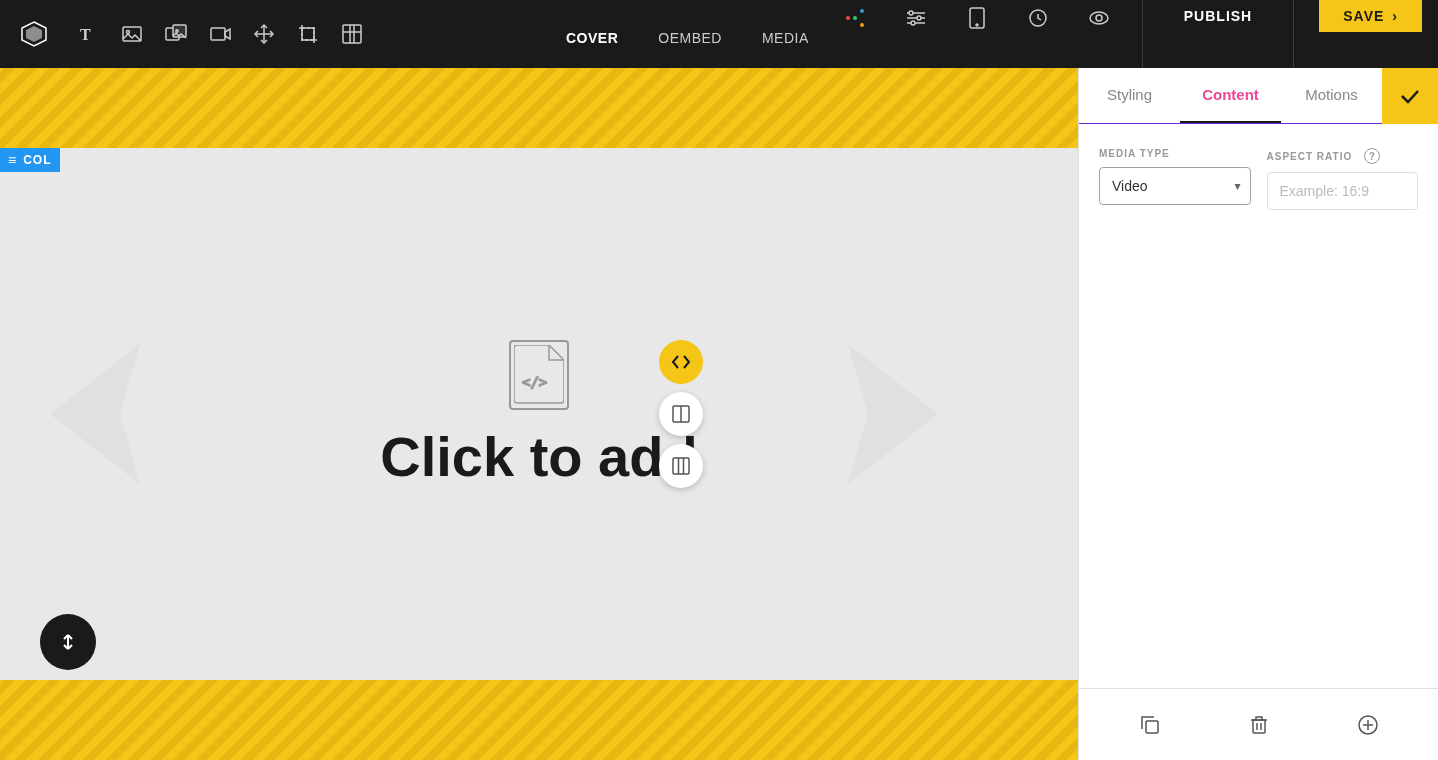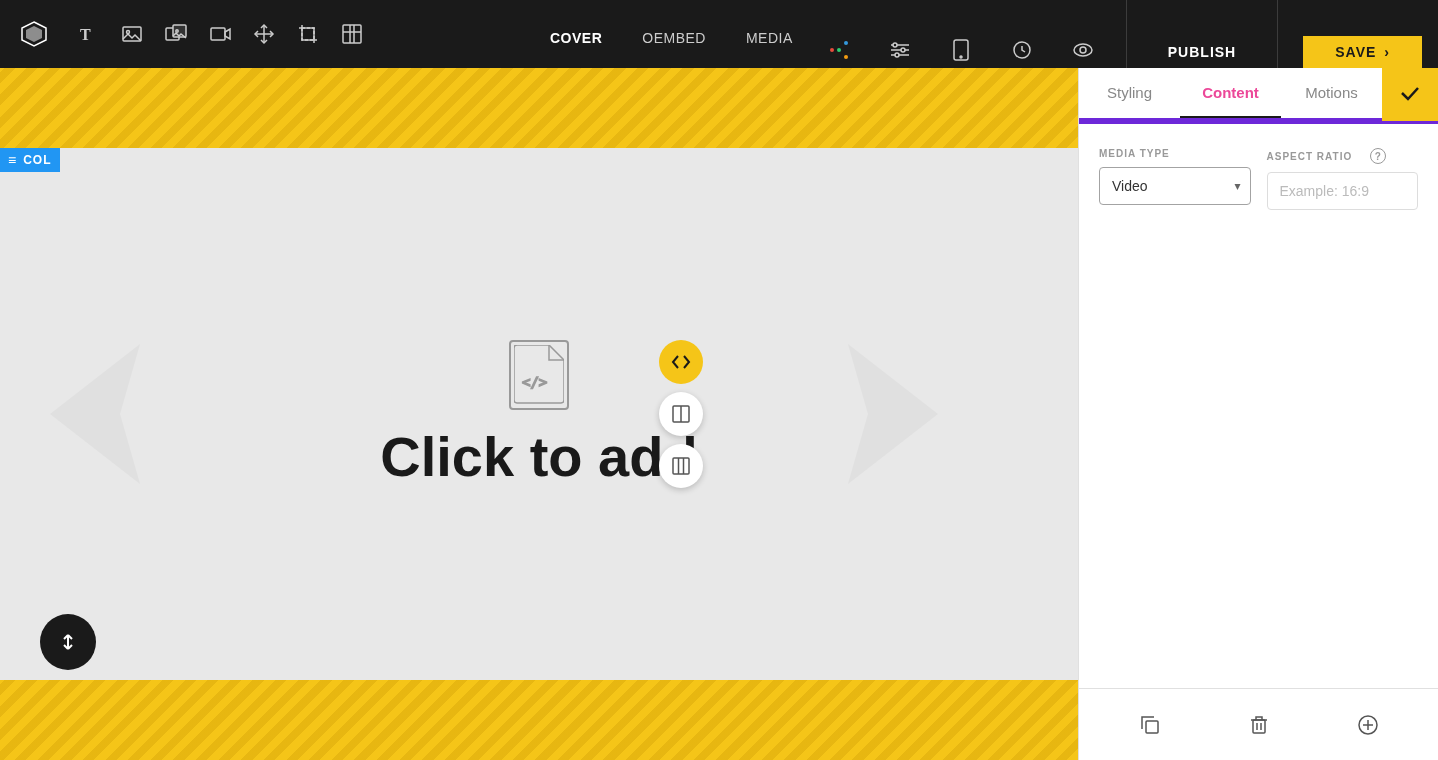--- a/index.html
+++ b/index.html
@@ -27,36 +27,36 @@
     .toolbar-nav {
       display: flex; align-items: center; gap: 0;
       margin-left: auto; margin-right: auto;
     }
     .toolbar-nav-item {
       padding: 8px 20px; color: #ccc; font-size: 14px; font-weight: 500;
       cursor: pointer; letter-spacing: 0.5px; margin-top: 8px;
     }
     .toolbar-nav-item.active { color: #fff; font-weight: 700; }
     .toolbar-right {
-      display: flex; align-items: flex-end; gap: 25px; margin-left: auto;
+      display: flex; align-items: flex-start; gap: 25px; margin-left: auto;
     }
     .toolbar-right-icon {
       width: 36px; height: 36px;
       display: flex; align-items: center; justify-content: center;
       color: #ccc; cursor: pointer;
     }
     .publish-btn {
       background: transparent; color: #fff; border: none;
       font-size: 14px; font-weight: 700; letter-spacing: 1px;
       cursor: pointer; padding: 8px 16px;
     }
     .save-btn {
       background: #f5c518; color: #1a1a1a; border: none;
       font-size: 14px; font-weight: 700; letter-spacing: 1px;
-      cursor: pointer; padding: 8px 32px;
+      cursor: pointer; padding: 8px 24px;
       display: flex; align-items: center; gap: 8px;
     }
     .save-divider { width: 1px; height: 68px; background: rgba(255,255,255,0.15); }
 
     
     .main-area {
       display: flex; height: calc(760px - 68px); position: relative;
     }
 
     
@@ -153,21 +153,21 @@
     .panel {
       width: 360px; background: #fff;
       display: flex; flex-direction: column;
       border-left: 1px solid #e0e0e0;
       position: relative; z-index: 80;
     }
 
     
     .panel-tabs {
       display: flex; align-items: center;
-      border-bottom: 6px solid #6d28d9;
+      border-bottom: 1px solid #6d28d9;
       height: 56px;
     }
     .panel-tab {
       flex: 1; display: flex; align-items: center; justify-content: center;
       font-size: 15px; font-weight: 500; color: #888;
       cursor: pointer; height: 100%;
       border-bottom: 2px solid transparent;
     }
     .panel-tab.active { color: #ec4899; font-weight: 700; border-bottom-color: #1a1a1a; }
     .panel-tab-check {
@@ -207,21 +207,21 @@
       border: 1px solid #a3a3a3; border-radius: 4px;
       font-size: 14px; color: #333; outline: none;
       background: #fff; appearance: none; cursor: pointer;
     }
     .panel-select-arrow {
       position: absolute; right: 10px; top: 50%; transform: translateY(-50%);
       color: #666; pointer-events: none; font-size: 12px;
     }
 
     .panel-label-row {
-      display: flex; align-items: center; gap: 18px;
+      display: flex; align-items: center; gap: 12px;
     }
     .panel-help {
       width: 16px; height: 16px; border-radius: 50%;
       border: 1px solid #999; color: #999;
       font-size: 10px; display: flex; align-items: center; justify-content: center;
       cursor: pointer;
     }
 
     
     .panel-footer {

